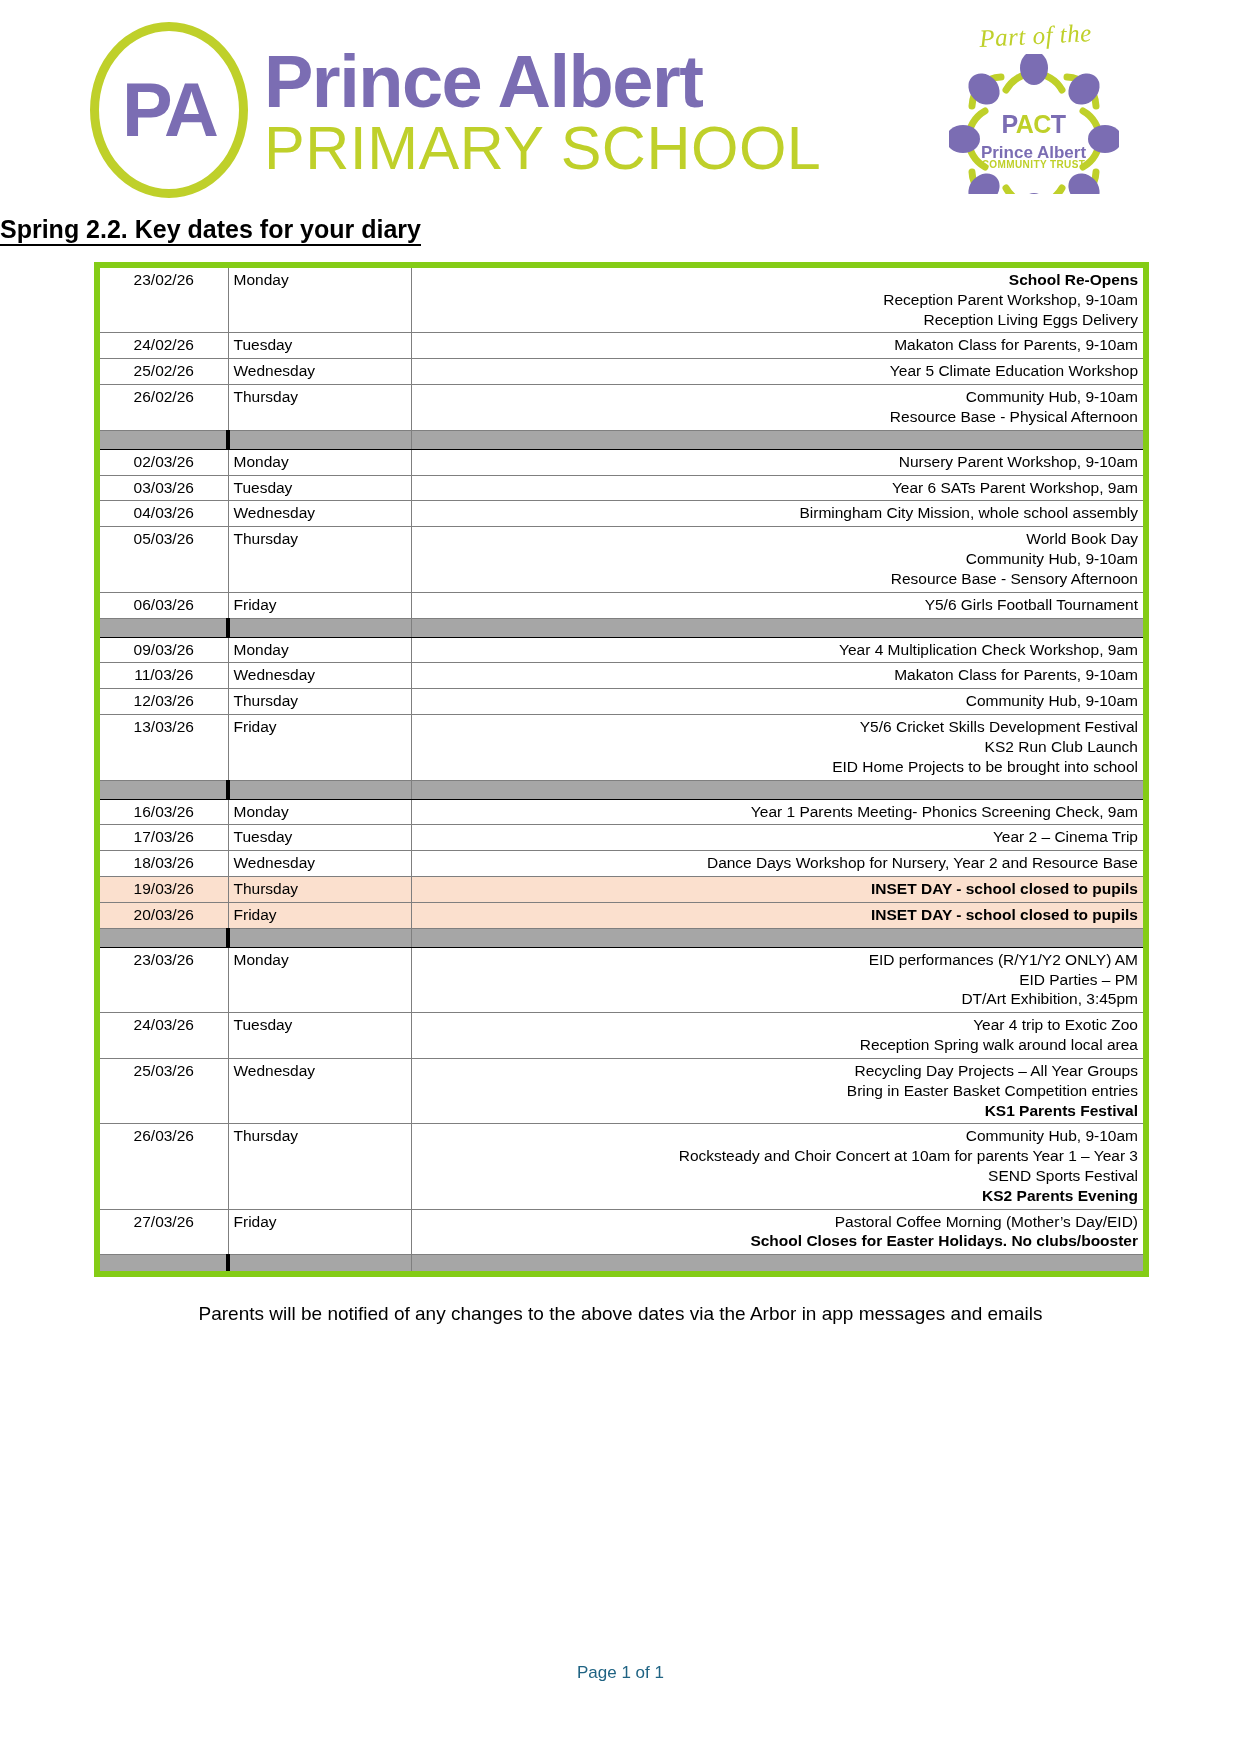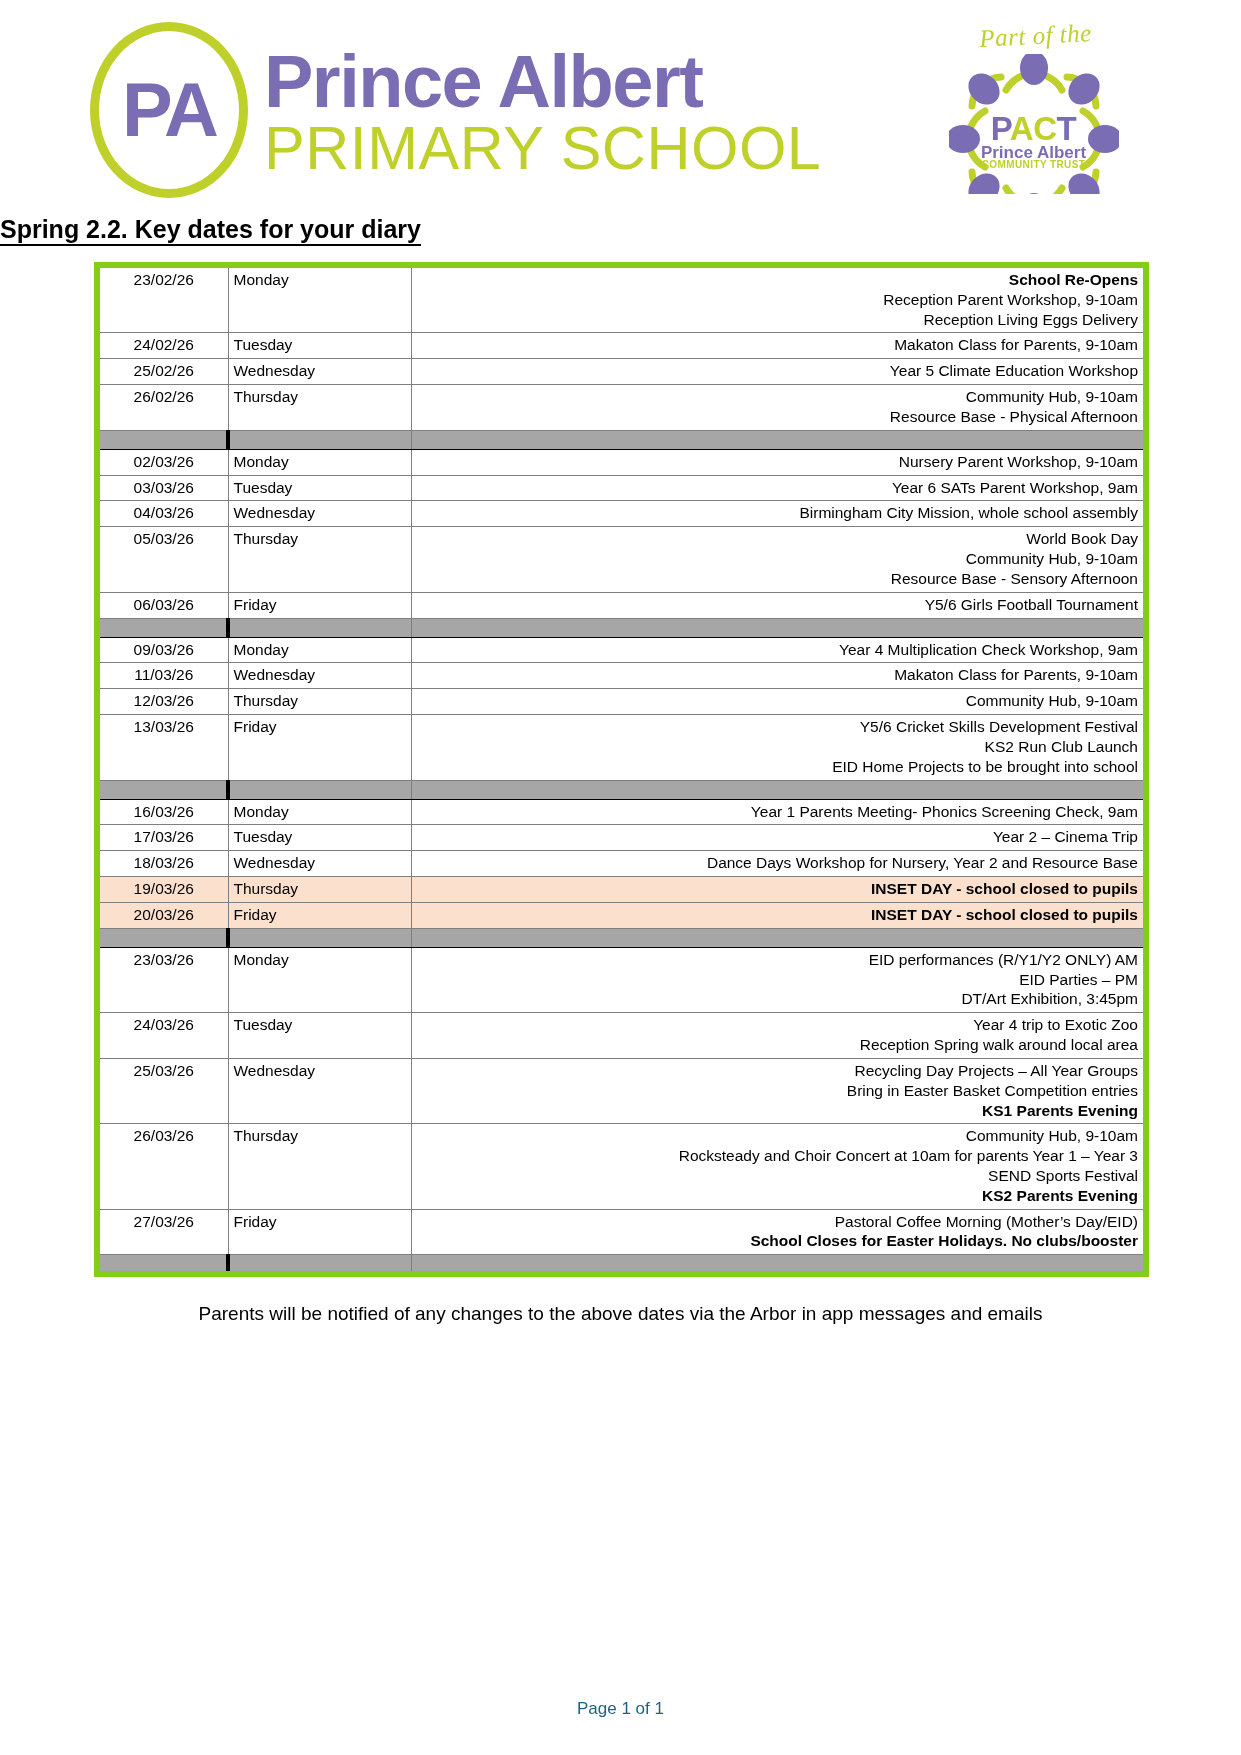--- a/index.html
+++ b/index.html
@@ -114,21 +114,21 @@
     left: 8px;
   }
   .pact .pact-word {
     position: absolute;
     top: 92px;
     left: 0;
     width: 185px;
     text-align: center;
     font-family: "Liberation Sans", sans-serif;
     font-weight: bold;
-    font-size: 33px;
+    font-size: 25px;
     line-height: 1;
     letter-spacing: -0.5px;
   }
   .pact .pact-word .pp { color: #7B6DB3; }
   .pact .pact-word .gg { color: #BFD02A; }
   .pact .pact-sub1 {
     position: absolute;
     top: 124px;
     left: 0;
     width: 185px;
@@ -222,21 +222,20 @@
   
   .page-footer {
     position: absolute;
     left: 0;
     right: 0;
     top: 1663px;
     text-align: center;
     font-family: "Liberation Sans", sans-serif;
     font-size: 17px;
     color: #1F6383;
-    margin-top: 36px;
   }
 </style>
 </head>
 <body>
 
 <div class="header">
 
   <div class="brand">
     <div class="pa-roundel">
       <div class="ring"></div>
@@ -460,21 +459,21 @@
             <span class="ev-line">Year 4 trip to Exotic Zoo</span>
             <span class="ev-line">Reception Spring walk around local area</span>
           </td>
         </tr>
         <tr class="">
           <td class="c-date">25/03/26</td>
           <td class="c-day">Wednesday</td>
           <td class="c-ev">
             <span class="ev-line">Recycling Day Projects – All Year Groups</span>
             <span class="ev-line">Bring in Easter Basket Competition entries</span>
-            <span class="ev-line b">KS1 Parents Evening</span>
+            <span class="ev-line b">KS1 Parents Festival</span>
           </td>
         </tr>
         <tr class="">
           <td class="c-date">26/03/26</td>
           <td class="c-day">Thursday</td>
           <td class="c-ev">
             <span class="ev-line">Community Hub, 9-10am</span>
             <span class="ev-line">Rocksteady and Choir Concert at 10am for parents Year 1 – Year 3</span>
             <span class="ev-line">SEND Sports Festival</span>
             <span class="ev-line b">KS2 Parents Evening</span>

